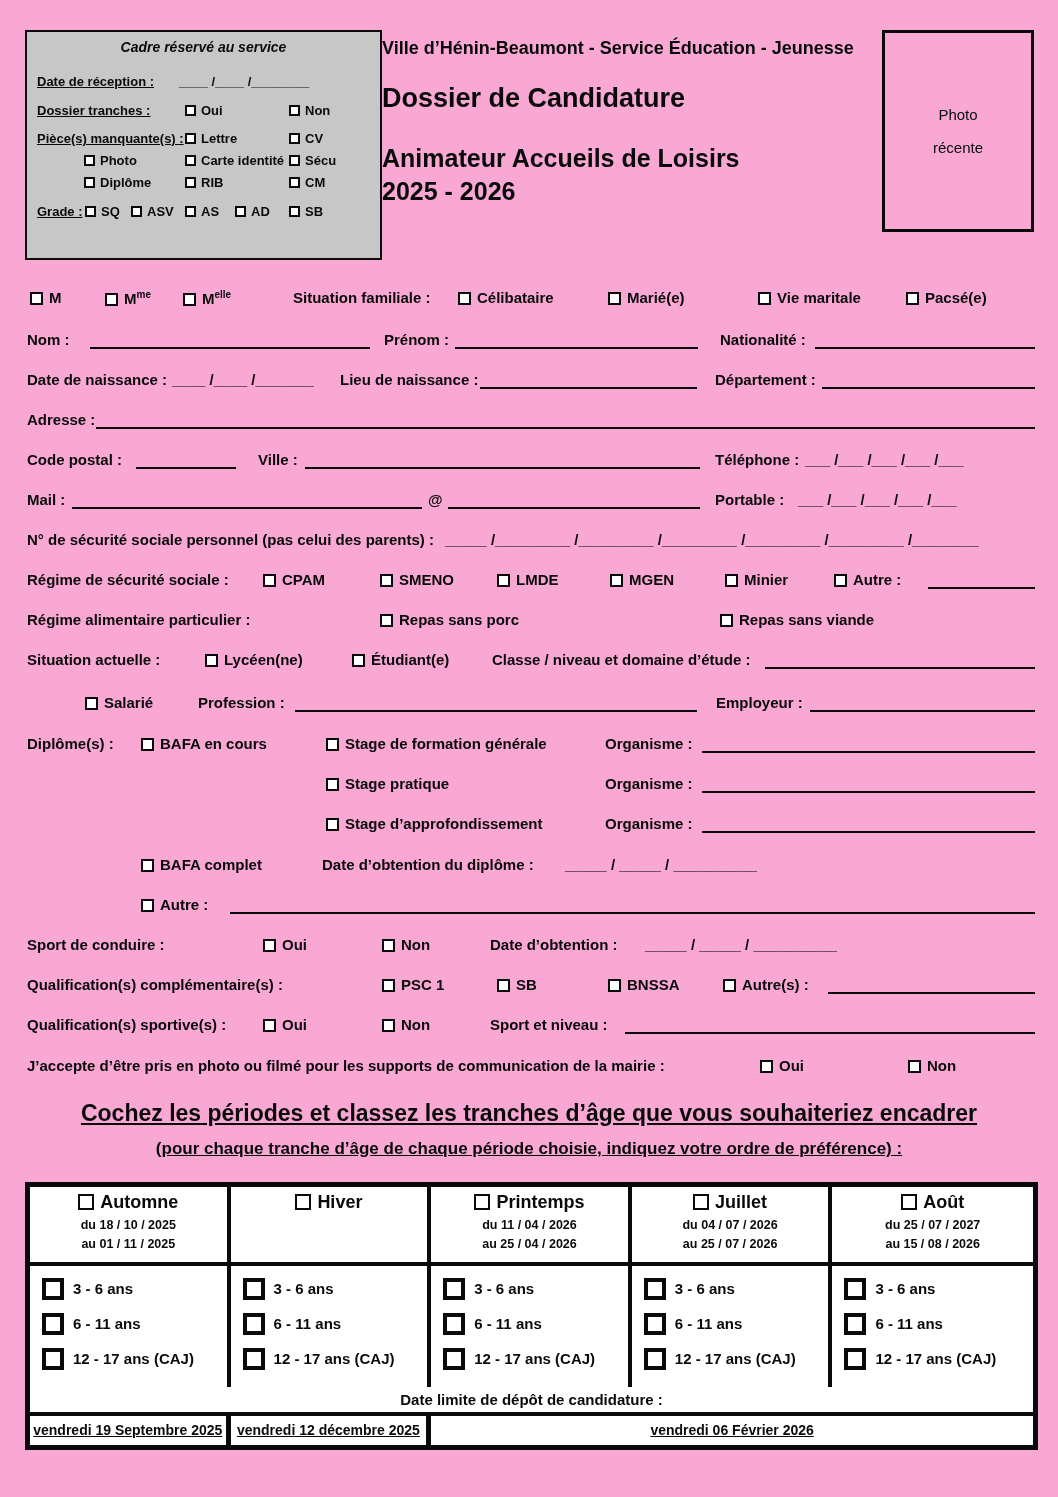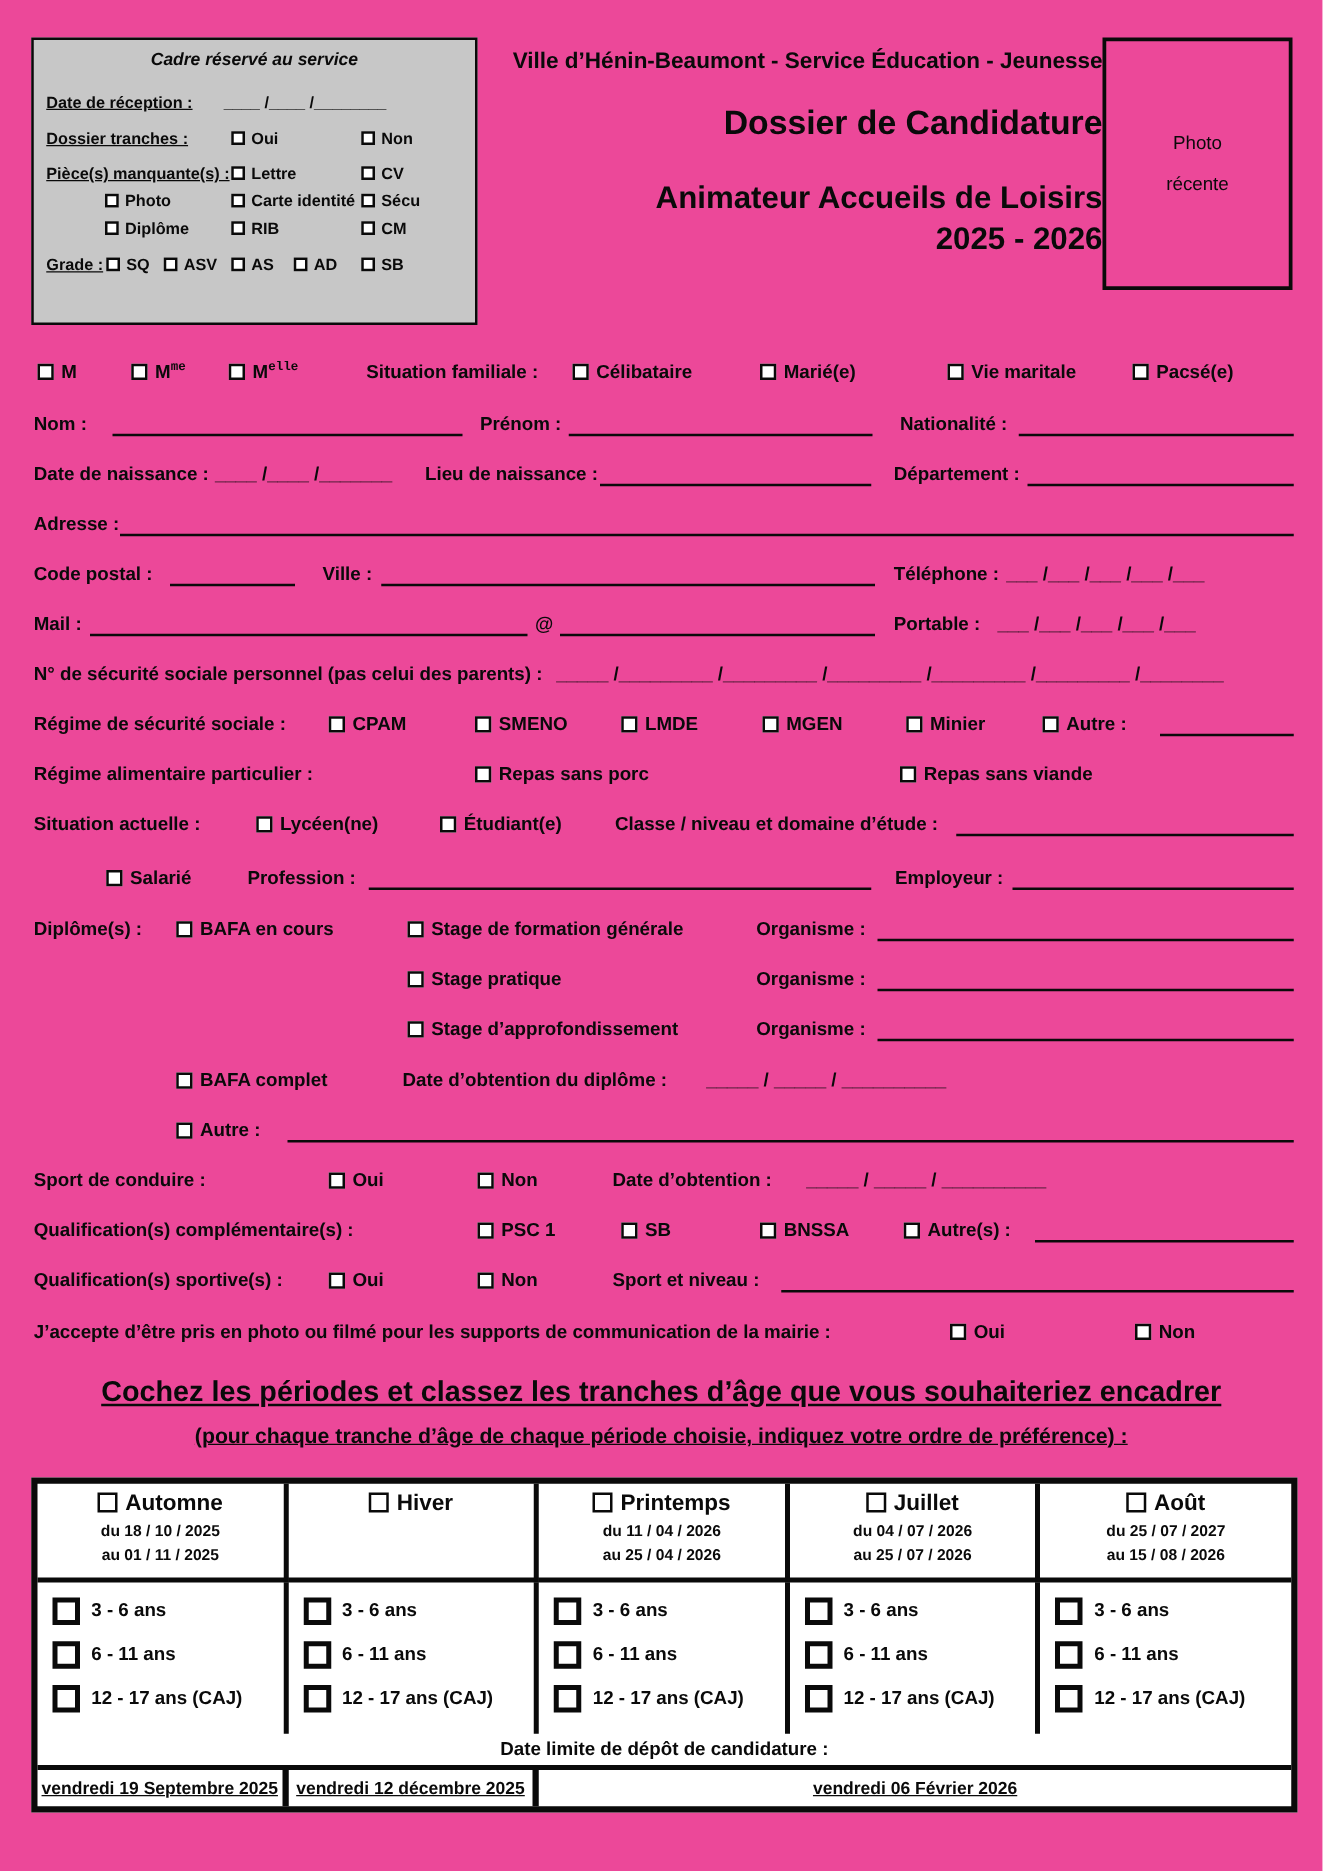--- a/index.html
+++ b/index.html
@@ -1,38 +1,38 @@
 <!DOCTYPE html>
 <html><head>
 <meta charset="utf-8">
 <title>Dossier de Candidature</title>
 <style>
   * { margin:0; padding:0; box-sizing:border-box; }
   html,body { background:#ffffff; }
-  .page { position:relative; width:1058px; height:1497px; background:#ec4899;
+  .page { position:relative; width:1058px; height:1497px; background:#f9a8d4;
           font-family:"Liberation Sans", sans-serif; color:#0a0a0a; font-weight:bold; overflow:hidden; }
 
   .row  { position:absolute; left:0; width:1058px; height:22px; font-size:15px; }
   .pos  { position:absolute; top:0; white-space:nowrap; }
   .line { position:absolute; top:2px; height:16px; border-bottom:2px solid #0a0a0a; }
   .cb   { display:inline-block; width:13px; height:13px; border:2px solid #0a0a0a; background:#fff;
           vertical-align:-2px; margin-right:6px; }
-  sup   { font-size:10px;font-family:Liberation Mono, monospace; }
+  sup   { font-size:10px; }
   .u    { text-decoration:underline; }
 
   
   .service-box { position:absolute; left:25px; top:30px; width:357px; height:230px;
                  background:#c7c7c7; border:2px solid #0a0a0a; font-size:13px; }
   .sb-title { position:absolute; top:7px; left:0; width:100%; text-align:center;
               font-style:italic; font-size:14px; }
   .sb-pos { position:absolute; white-space:nowrap; }
   .service-box .cb { width:11px; height:11px; margin-right:5px; vertical-align:-1px; }
 
   
-  .header-block { position:absolute; left:382px; top:30px; width:500px; text-align:right; }
+  .header-block { position:absolute; left:382px; top:30px; width:500px; text-align:left; }
   .city-line { padding-top:8px; font-size:18px; }
   .doc-title { margin-top:24px; font-size:27px; }
   .doc-sub   { margin-top:30px; font-size:25px; }
   .doc-years { margin-top:4px;  font-size:25px; }
   .photo-box { position:absolute; left:882px; top:30px; width:152px; height:202px;
                border:3px solid #0a0a0a; display:flex; flex-direction:column; align-items:center;
                justify-content:center; gap:16px; font-weight:normal; font-size:15px; }
 
   
   .section-heading    { position:absolute; top:1100px; left:0; width:1058px; text-align:center;

